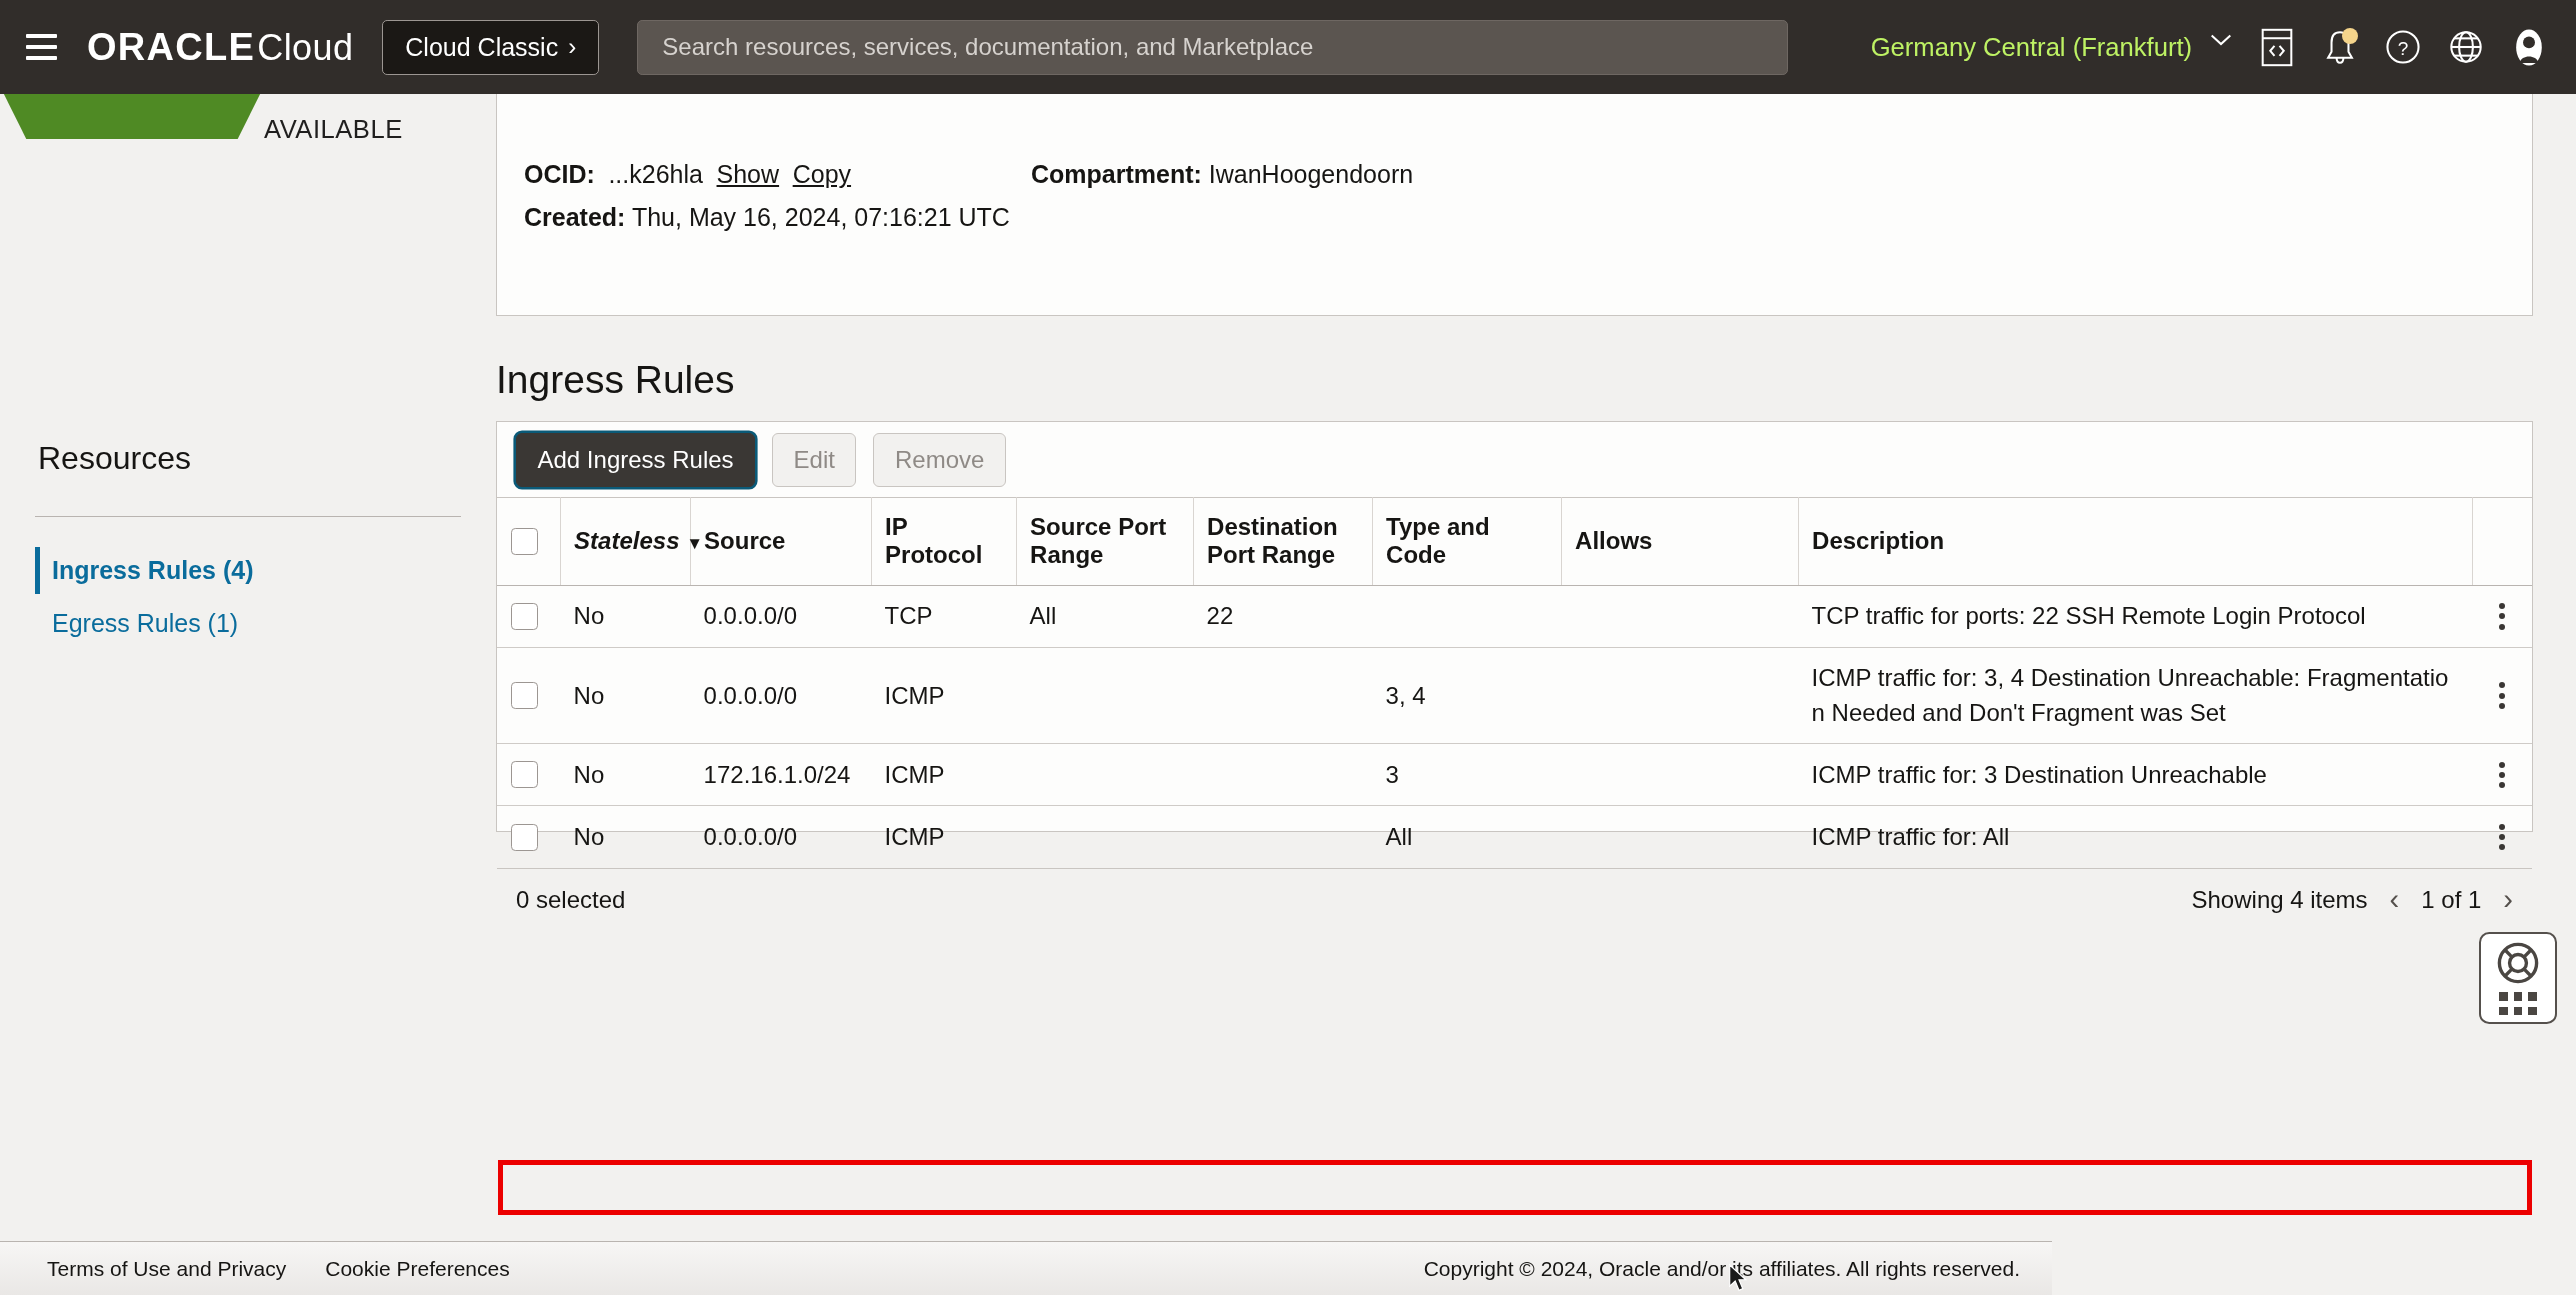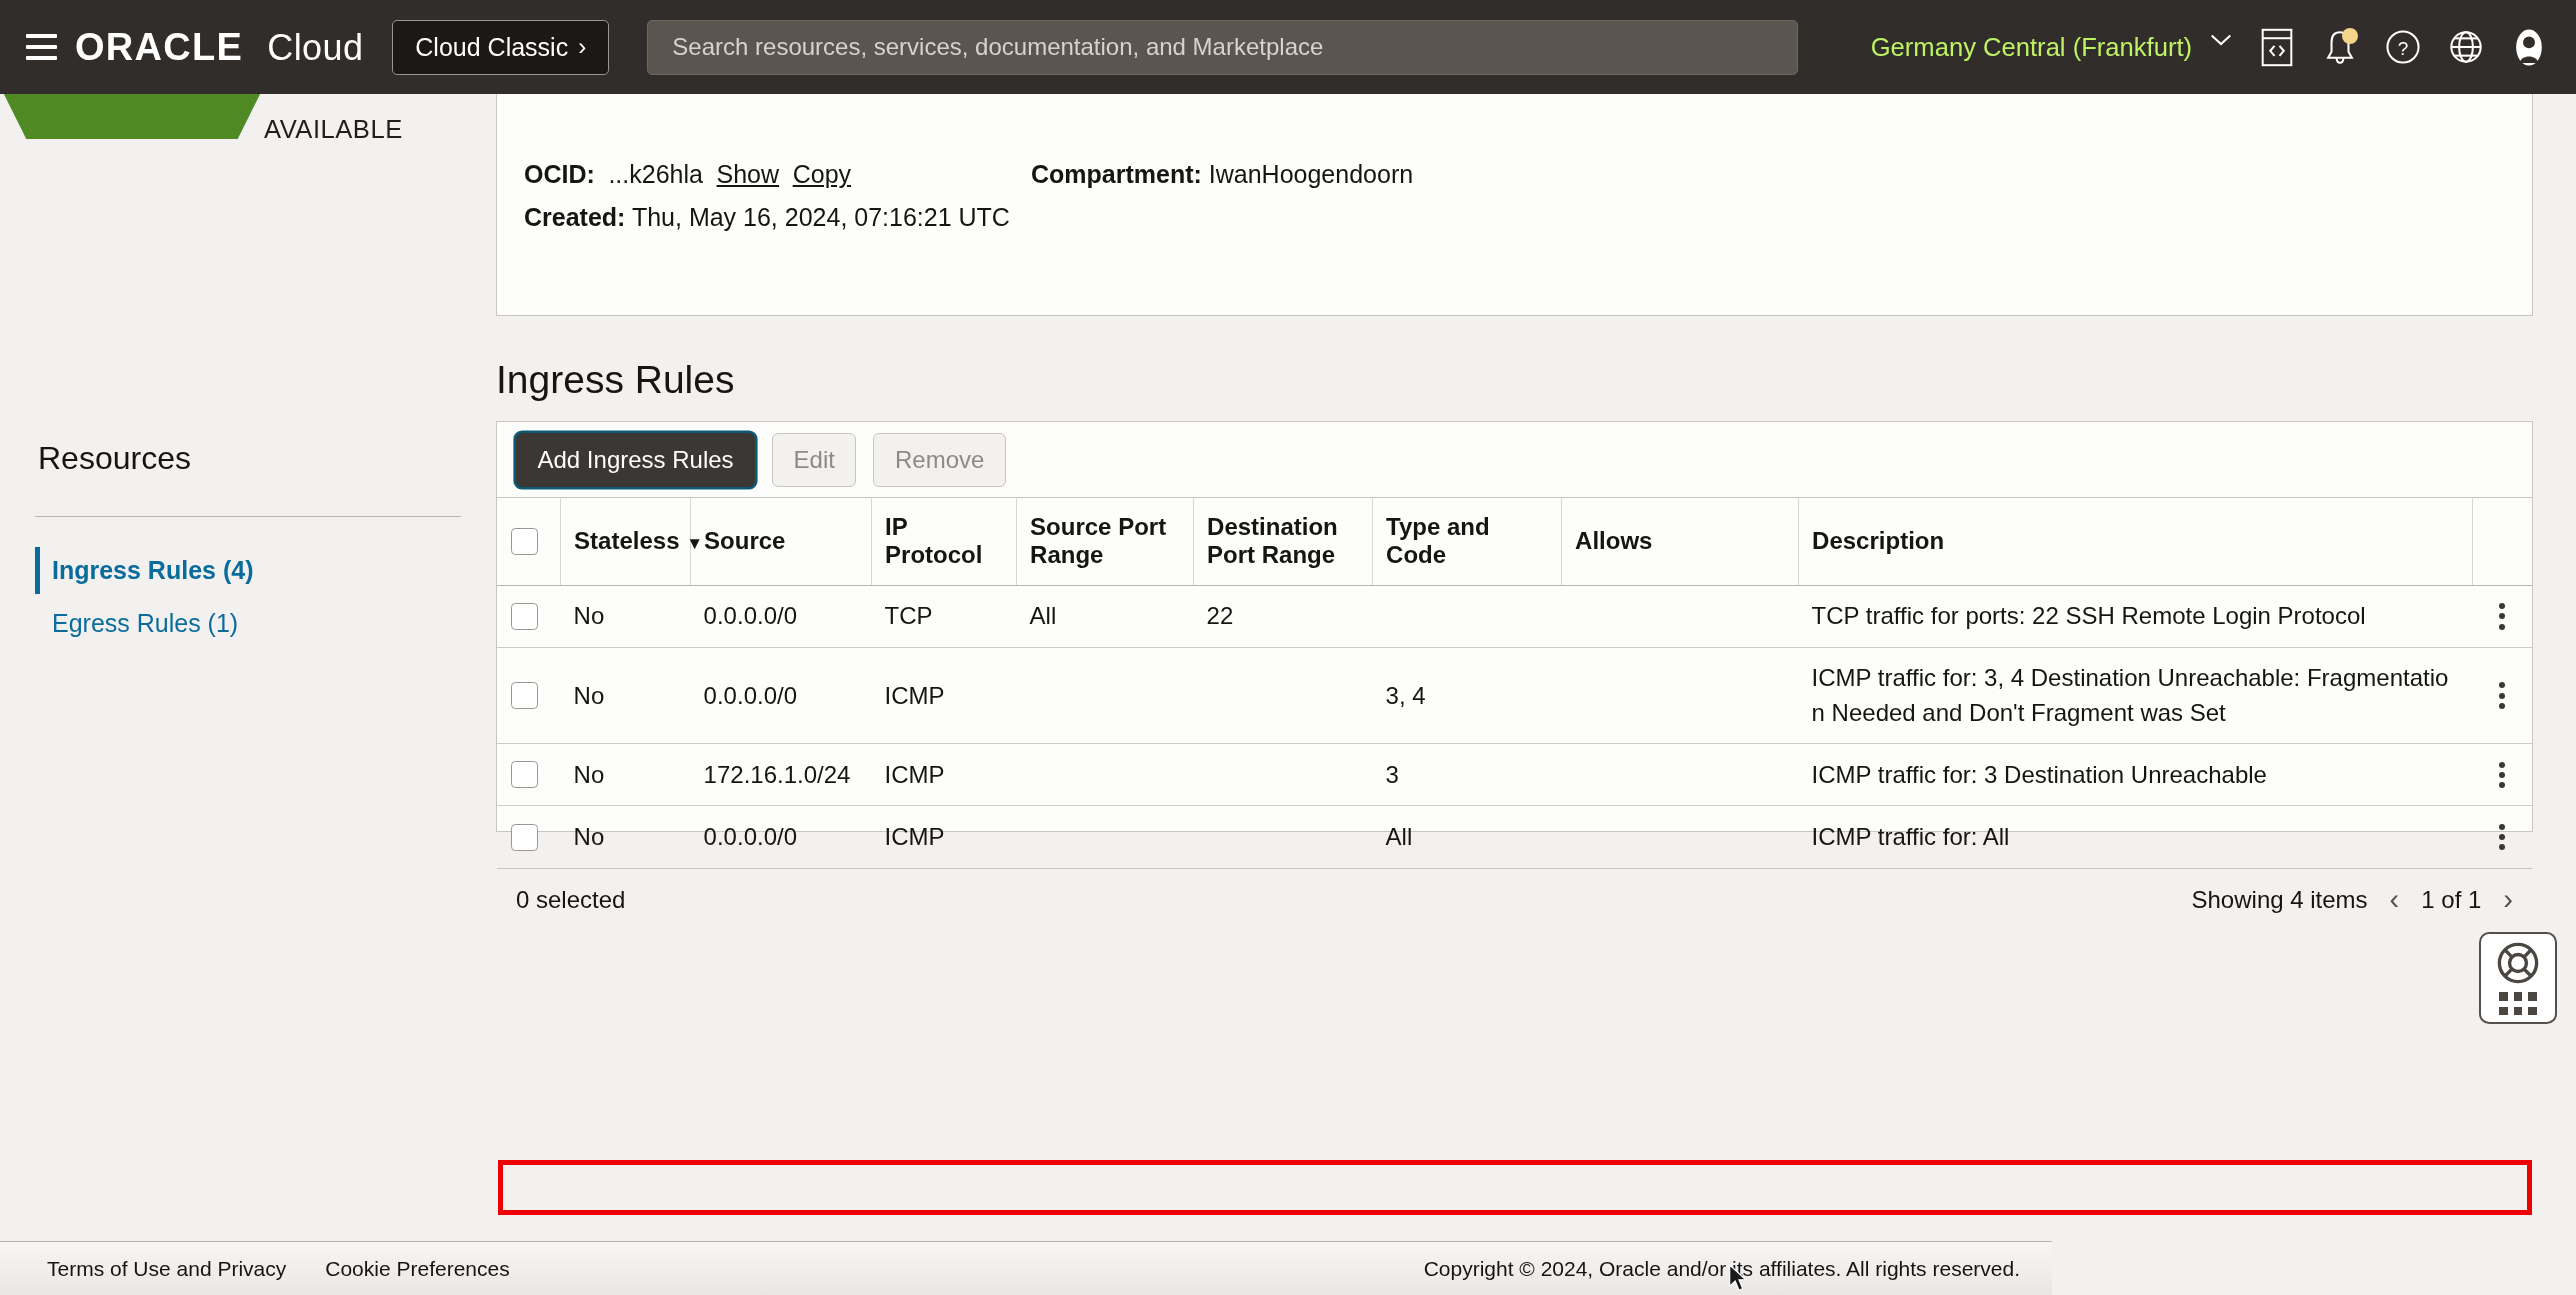--- a/index.html
+++ b/index.html
@@ -11,21 +11,21 @@
   body { position: relative; }
 
   
   .topnav {
     position: absolute; top: 0; left: 0; width: 2576px; height: 94px;
     background: #312d2a; display: flex; align-items: center; z-index: 40;
   }
   .hamburger { margin-left: 17px; width: 48px; height: 48px; display: flex;
     flex-direction: column; justify-content: center; align-items: center; gap: 7.7px; cursor: pointer; }
   .hamburger span { display: block; width: 31px; height: 3.4px; background: #fff; border-radius: 0.9px; }
-  .brand { margin-left: 10px; display: flex; align-items: baseline; gap: 24px;
+  .brand { margin-left: 22px; display: flex; align-items: baseline; gap: 2px;
     white-space: nowrap; user-select: none; }
   .brand-oracle { color: #fff; font-size: 38px; font-weight: 700; letter-spacing: 1.3px; }
   .brand-cloud  { color: #fff; font-size: 36px; font-weight: 300; letter-spacing: 0.4px; }
   .classic-btn {
     margin-left: 29px; background: #1b1815; color: #fff; border: 1.3px solid #9c9692;
     border-radius: 5.1px; padding: 12px 22px; font-size: 25px; white-space: nowrap;
     display: flex; align-items: center; gap: 10.2px; cursor: pointer;
   }
   .classic-btn .chev { font-size: 24px; line-height: 1; }
   .search-wrap { margin-left: 38px; flex: 0 0 1151px; }
@@ -97,21 +97,21 @@
     vertical-align: middle; padding: 15.3px 13.6px; border-top: 0.9px solid #c9c5c1;
     border-bottom: 0.9px solid #b9b4b0; border-right: 0.9px solid #d9d5d1; height: 85px;
   }
   table.grid th:last-child { border-right: none; }
   table.grid td {
     font-size: 24px; color: #161513; vertical-align: middle; padding: 13.6px;
     border-bottom: 0.9px solid #cfcbc7;
   }
   tr.rowlast td { border-bottom: none; }
   .col-chk { width: 63px; }
-  .col-stateless { width: 130px; }
+  .col-stateless { width: 130px; font-style: italic; }
   .col-source { width: 181px; }
   .col-proto { width: 145px; }
   .col-sport { width: 177px; }
   .col-dport { width: 179px; }
   .col-type { width: 189px; }
   .col-allows { width: 237px; }
   .col-desc { width: auto; }
   .col-kebab { width: 60px; }
   .desc-cell { line-height: 1.42; word-break: break-all; }
   .chk { width: 27px; height: 27px; border: 1.3px solid #9c9692; border-radius: 4.3px;

